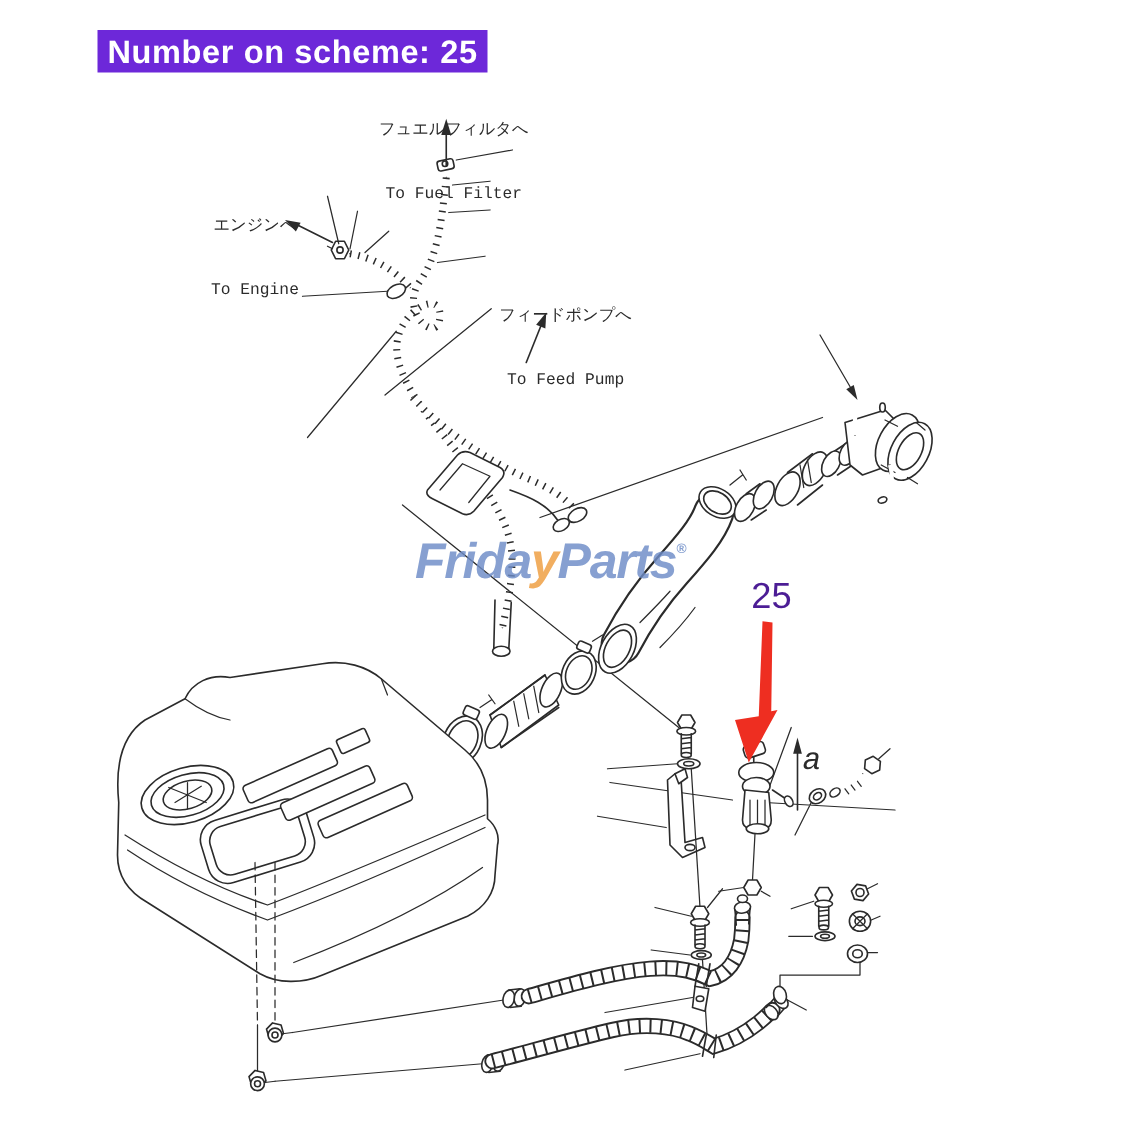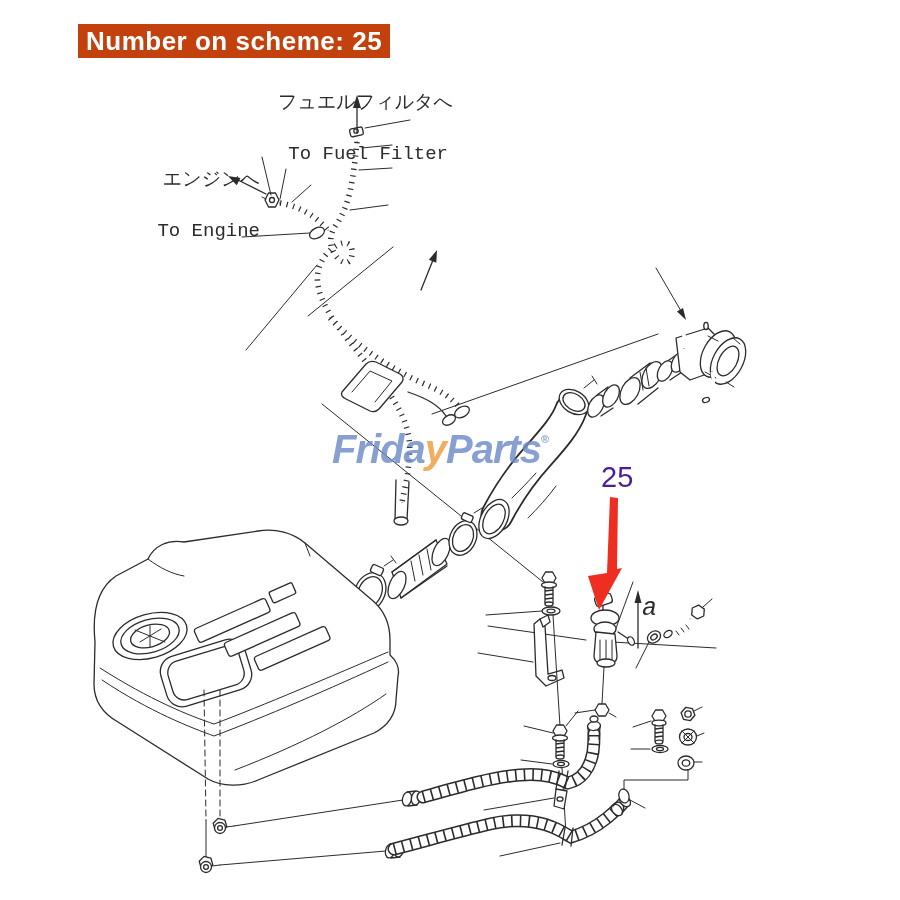--- a/index.html
+++ b/index.html
@@ -1,19 +1,19 @@
 <!DOCTYPE html>
 <html><head>
 <meta charset="utf-8">
 <style>
   html,body{margin:0;padding:0;background:#fff;}
   .stage{position:relative;width:900px;height:900px;background:#ffffff;overflow:hidden;
          font-family:"Liberation Mono","DejaVu Sans Mono",monospace;color:#2b2b2b;}
   svg{position:absolute;left:0;top:0;}
-  .lbl{position:absolute;text-align:right;font-size:19px;line-height:17px;white-space:pre;}
+  .lbl{position:absolute;text-align:center;font-size:13px;line-height:17px;white-space:pre;}
   .banner{position:absolute;left:78px;top:24px;height:34px;line-height:34px;padding:0 8px;
           font-family:"Liberation Sans",sans-serif;font-weight:bold;font-size:26px;letter-spacing:.5px;}
   .wm{position:absolute;left:332px;top:427px;font-family:Liberation Sans, sans-serif;
       font-style:italic;font-weight:800;font-size:40px;letter-spacing:-1px;white-space:nowrap;opacity:.82;}
   .wm .reg{font-size:11px;vertical-align:20px;font-style:normal;}
   .num25{position:absolute;left:601px;top:461px;font-family:"Liberation Sans",sans-serif;
          font-size:29px;color:#4c1d95;}
   .leta{position:absolute;left:642px;top:594px;font-size:25px;font-style:italic;}
   
   .ln{fill:none;stroke:#2b2b2b;stroke-width:1.3;stroke-linecap:round;stroke-linejoin:round;}
@@ -335,32 +335,36 @@
       <ellipse class="wf" cx="686" cy="763" rx="8" ry="7"></ellipse>
       <ellipse class="ln" cx="686" cy="763" rx="3.8" ry="3.2" fill="none"></ellipse>
       <path class="ln thin" d="M702 707 L694 711 M704 733 L697 736 M702 762 L694 762"></path>
       <path class="ln thin" d="M688 770 L688 780 L624 780 L624 790"></path>
       <ellipse class="wf" cx="624" cy="796" rx="5" ry="7" transform="rotate(-15 624 796)"></ellipse>
       <path class="ln thin" d="M630 800 L645 808"></path>
     </g>
   </g>
 </svg>
 
-  <div class="banner" style="background: #c2410c; color: rgb(255, 255, 255);">Number on scheme: 25</div>
+  <div class="banner" style="background: #6d28d9; color: rgb(255, 255, 255);">Number on scheme: 25</div>
 
   <div class="lbl" style="left:278px;top:61px;width:170px;">
     <div>フュエルフィルタへ</div>
     <div>To Fuel Filter</div>
   </div>
 
   <div class="lbl" style="left:148px;top:138px;width:112px;">
     <div>エンジンへ</div>
     <div>To Engine</div>
   </div>
 
+  <div class="lbl" style="left:390px;top:210px;width:125px;">
+    <div>フィードポンプへ</div>
+    <div>To Feed Pump</div>
+  </div>
 
 
 
   <div class="num25">25</div>
   <div class="leta">a</div>
 
   <div class="wm" style="color: rgb(109, 140, 199);">
     <span>Frida</span><span style="color: rgb(239, 157, 62);">y</span><span>Parts</span><span class="reg">®</span>
   </div>
 

